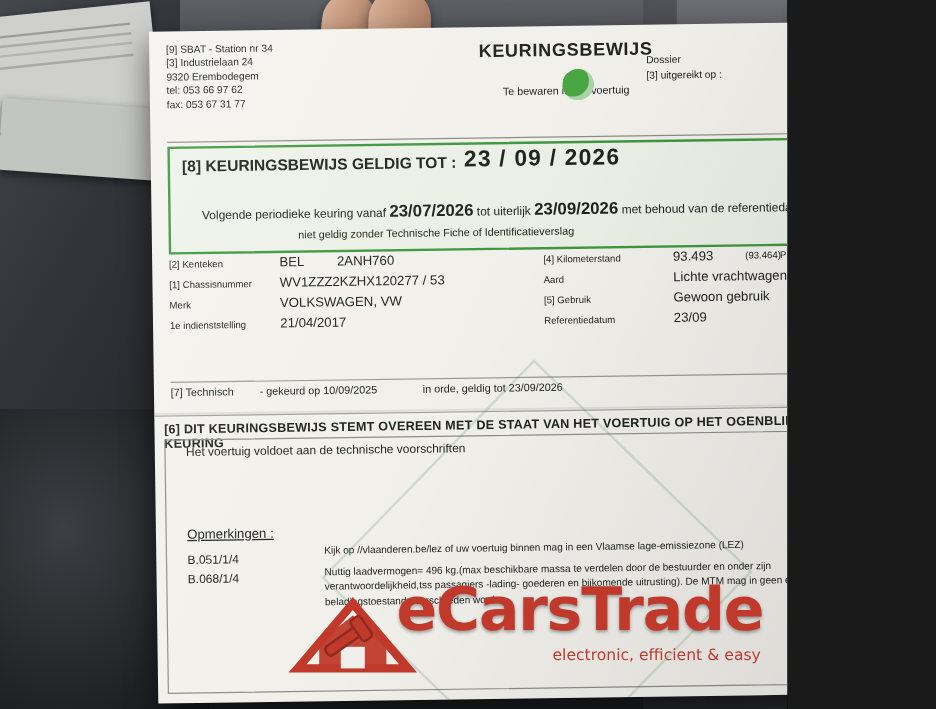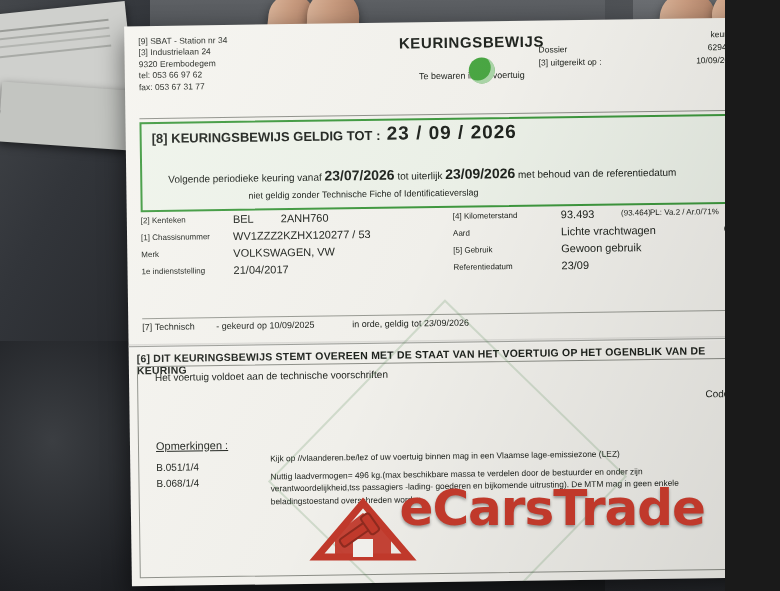--- a/index.html
+++ b/index.html
@@ -2,21 +2,21 @@
 <html><head>
 <meta charset="utf-8">
 <style>
   html, body {
     margin: 0;
     padding: 0;
     background: #1a1a1a;
   }
   #root {
     position: relative;
-    width: 725px;
+    width: 656px;
     height: 591px;
     overflow: hidden;
     font-family: "Liberation Sans", sans-serif;
     background: #000000;
   }
 
   
   .photo-bg {
     position: absolute;
     inset: 0;
@@ -400,15 +400,16 @@
         <path d="M8 84 L54 30 L100 84 Z" fill="none" stroke="#c0392b" stroke-width="7"></path>
         <path d="M26 84 L26 62 L54 40 L82 62 L82 84 Z" fill="#c0392b" opacity="0.95"></path>
         <rect x="44" y="66" width="20" height="18" fill="#f0efeb"></rect>
         <g transform="rotate(-35 54 60)">
           <rect x="30" y="52" width="34" height="9" rx="3" fill="#c0392b" stroke="#8e2a1f" stroke-width="2"></rect>
           <rect x="60" y="46" width="10" height="21" rx="3" fill="#c0392b" stroke="#8e2a1f" stroke-width="2"></rect>
         </g>
       </svg>
     </div>
     <div class="wm-text">eCarsTrade</div>
+    <div class="wm-tagline">electronic, efficient &amp; easy</div>
   </div>
 
 </div>
 
 </body></html>

